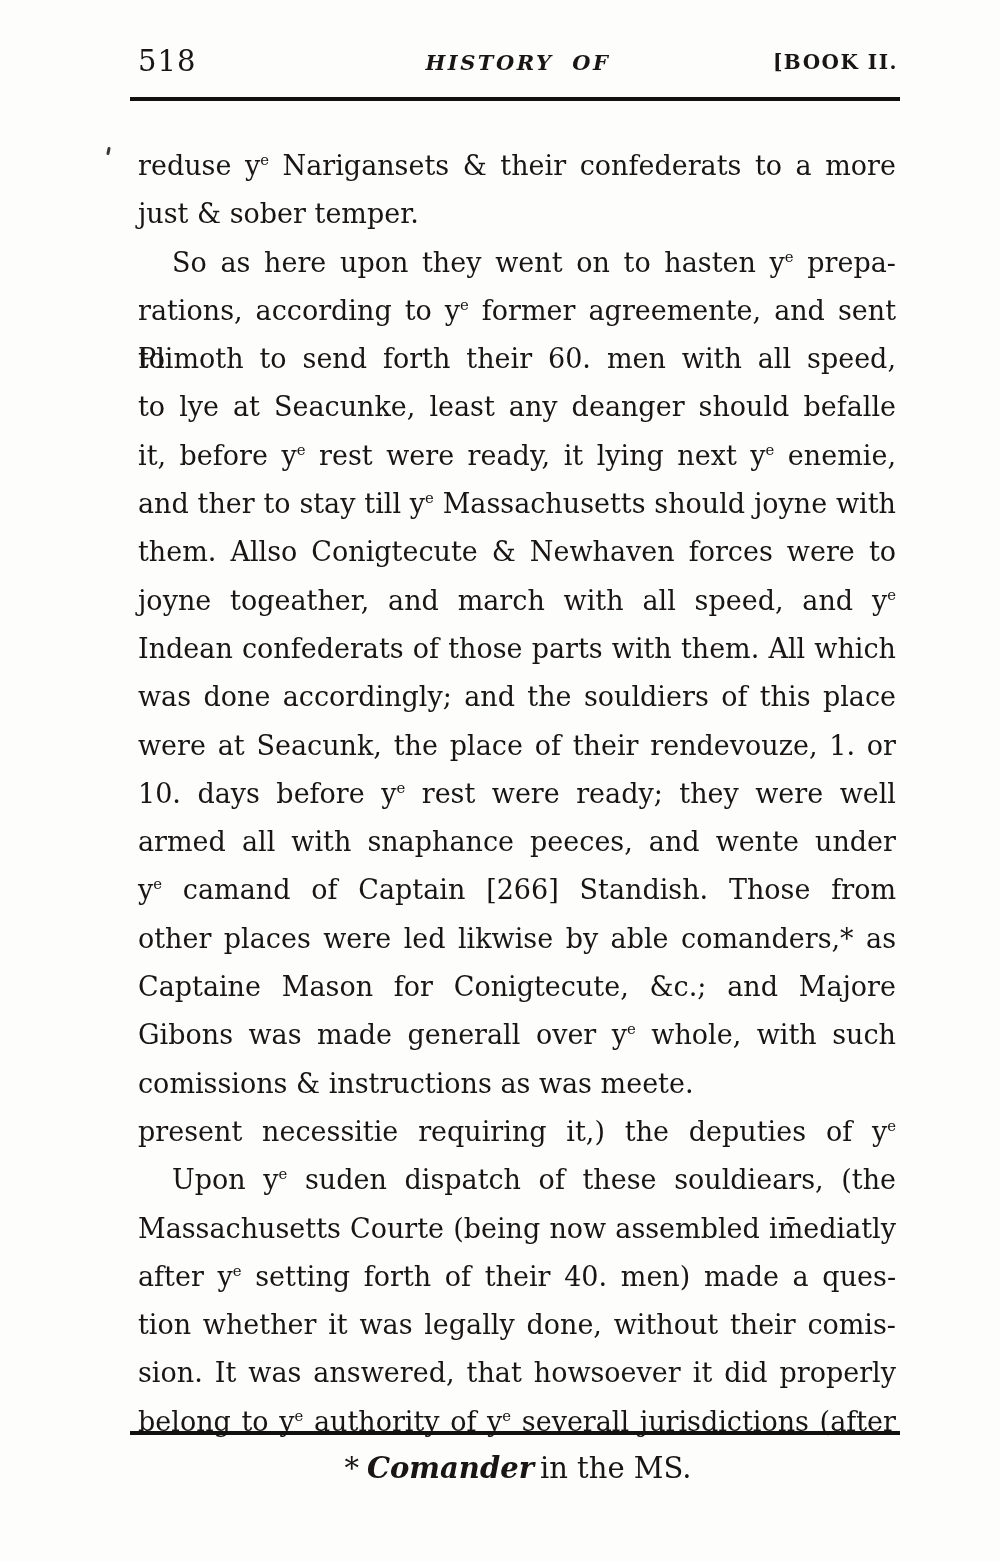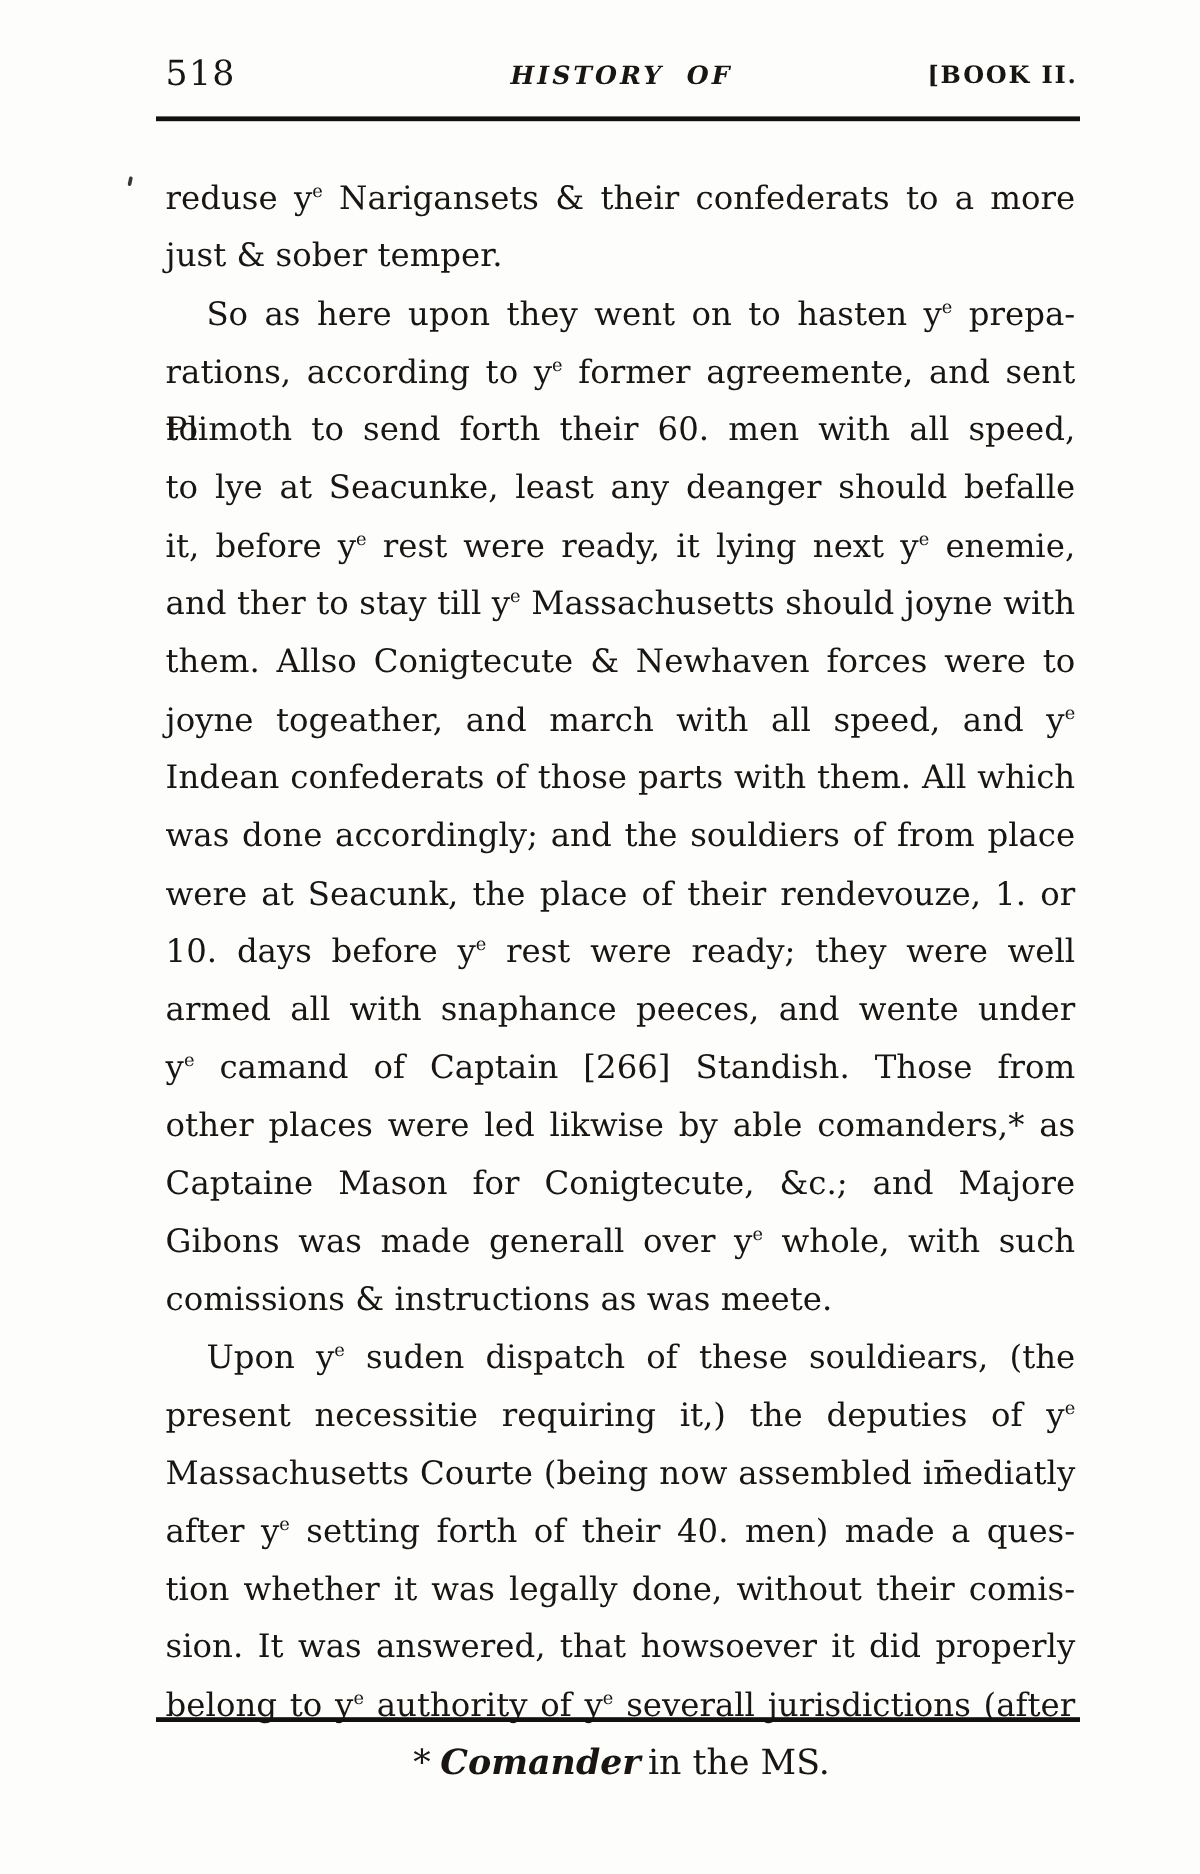--- a/index.html
+++ b/index.html
@@ -89,31 +89,31 @@
       <div class="line nojust">just &amp; sober temper.</div>
       <div class="line indent">So as here upon they went on to hasten y<sup>e</sup> prepa-</div>
       <div class="line">rations, according to y<sup>e</sup> former agreemente, and sent to</div>
       <div class="line">Plimoth to send forth their 60. men with all speed,</div>
       <div class="line">to lye at Seacunke, least any deanger should befalle</div>
       <div class="line">it, before y<sup>e</sup> rest were ready, it lying next y<sup>e</sup> enemie,</div>
       <div class="line">and ther to stay till y<sup>e</sup> Massachusetts should joyne with</div>
       <div class="line">them. Allso Conigtecute &amp; Newhaven forces were to</div>
       <div class="line">joyne togeather, and march with all speed, and y<sup>e</sup></div>
       <div class="line">Indean confederats of those parts with them. All which</div>
-      <div class="line">was done accordingly; and the souldiers of from place</div>
+      <div class="line">was done accordingly; and the souldiers of this place</div>
       <div class="line">were at Seacunk, the place of their rendevouze, 1. or</div>
       <div class="line">10. days before y<sup>e</sup> rest were ready; they were well</div>
       <div class="line">armed all with snaphance peeces, and wente under</div>
       <div class="line">y<sup>e</sup> camand of Captain [266] Standish. Those from</div>
       <div class="line">other places were led likwise by able comanders,* as</div>
       <div class="line">Captaine Mason for Conigtecute, &amp;c.; and Majore</div>
       <div class="line">Gibons was made generall over y<sup>e</sup> whole, with such</div>
       <div class="line nojust">comissions &amp; instructions as was meete.</div>
+      <div class="line">present necessitie requiring it,) the deputies of y<sup>e</sup></div>
       <div class="line indent">Upon y<sup>e</sup> suden dispatch of these souldiears, (the</div>
-      <div class="line">present necessitie requiring it,) the deputies of y<sup>e</sup></div>
       <div class="line">Massachusetts Courte (being now assembled im̄ediatly</div>
       <div class="line">after y<sup>e</sup> setting forth of their 40. men) made a ques-</div>
       <div class="line">tion whether it was legally done, without their comis-</div>
       <div class="line">sion. It was answered, that howsoever it did properly</div>
       <div class="line">belong to y<sup>e</sup> authority of y<sup>e</sup> severall jurisdictions (after</div>
     </div>
 
   <div class="rule footnote-rule"></div>
 
   <div class="footnote"><span>*</span><span class="fn-italic">Comander</span><span>in the MS.</span></div>

